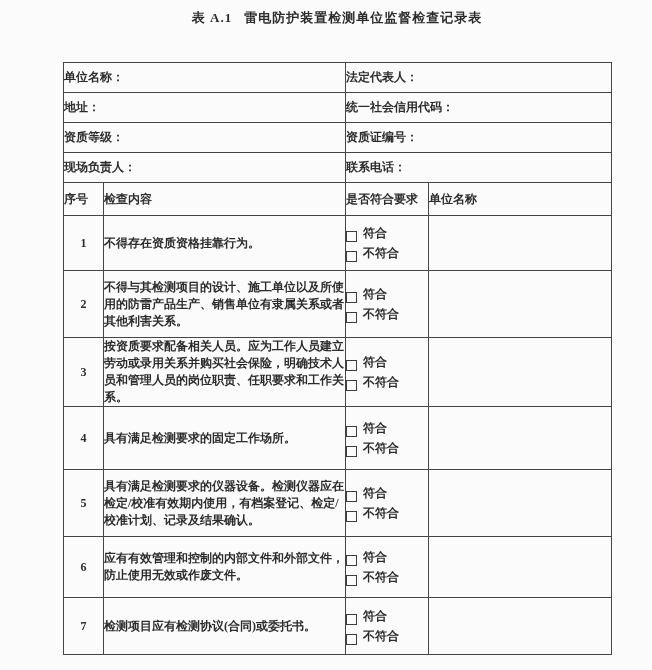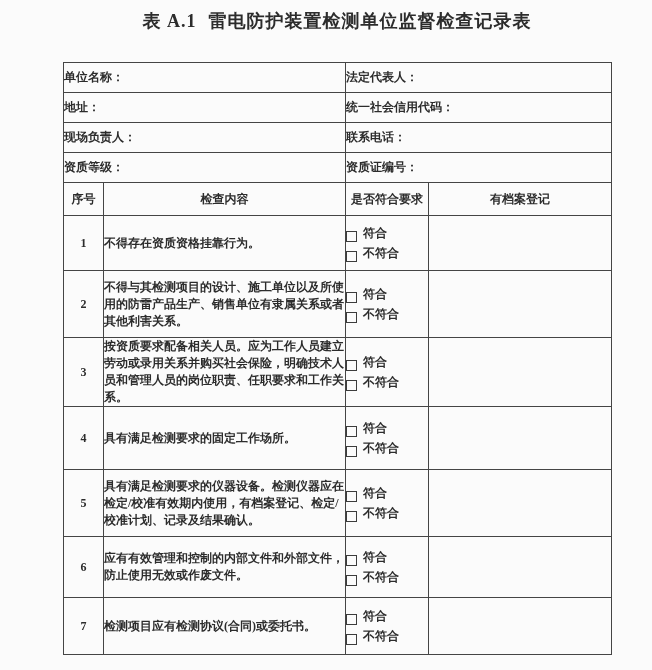--- a/index.html
+++ b/index.html
@@ -12,21 +12,21 @@
   }
   .page {
     position: relative;
     width: 652px; height: 670px;
     overflow: hidden;
   }
   .title {
     position: absolute;
     top: 9px; left: 63px; width: 548px;
     text-align: center;
-    font-size: 18px;
+    font-size: 13px;
     font-weight: 700;
     letter-spacing: 1px;
     white-space: nowrap;
   }
   .title .t-num { margin-right: 12px; }
   .date-line {
     position: absolute;
     top: 37px; left: 63px; width: 548px;
     text-align: right;
     font-size: 12px;
@@ -54,21 +54,21 @@
   }
   table.form td {
     border: 1px solid #454545;
     font-size: 12px;
     font-weight: 700;
     vertical-align: middle;
     padding: 0;
     overflow: hidden;
   }
   td.c-label { padding-left: 9px; text-align: left; }
-  tr.thead td { text-align: center; }
+  tr.thead td { text-align: left; }
   td.c-num { text-align: center; }
   td.c-content {
     padding: 4px 9px;
     line-height: 17px;
     text-align: left;
     text-align-last: left;
   }
   td.c-check { padding-left: 8px; }
   .opt {
     display: flex;
@@ -106,33 +106,33 @@
     <tbody>
       <tr class="info" style="height:30px">
         <td colspan="2" class="c-label">单位名称：</td>
         <td colspan="2" class="c-label">法定代表人：</td>
       </tr>
       <tr class="info" style="height:30px">
         <td colspan="2" class="c-label">地址：</td>
         <td colspan="2" class="c-label">统一社会信用代码：</td>
       </tr>
       <tr class="info" style="height:30px">
+        <td colspan="2" class="c-label">资质等级：</td>
+        <td colspan="2" class="c-label">资质证编号：</td>
+      </tr>
+      <tr class="info" style="height:30px">
         <td colspan="2" class="c-label">现场负责人：</td>
         <td colspan="2" class="c-label">联系电话：</td>
-      </tr>
-      <tr class="info" style="height:30px">
-        <td colspan="2" class="c-label">资质等级：</td>
-        <td colspan="2" class="c-label">资质证编号：</td>
       </tr>
 
       <tr class="thead" style="height:33px">
         <td>序号</td>
         <td>检查内容</td>
         <td>是否符合要求</td>
-        <td>有档案登记</td>
+        <td>单位名称</td>
       </tr>
 
       <tr class="item" style="height:55px">
         <td class="c-num">1</td>
         <td class="c-content">不得存在资质资格挂靠行为。</td>
         <td class="c-check">
           <div class="opt">
               <span class="box"></span>
               <span>符合</span>
             </div>

